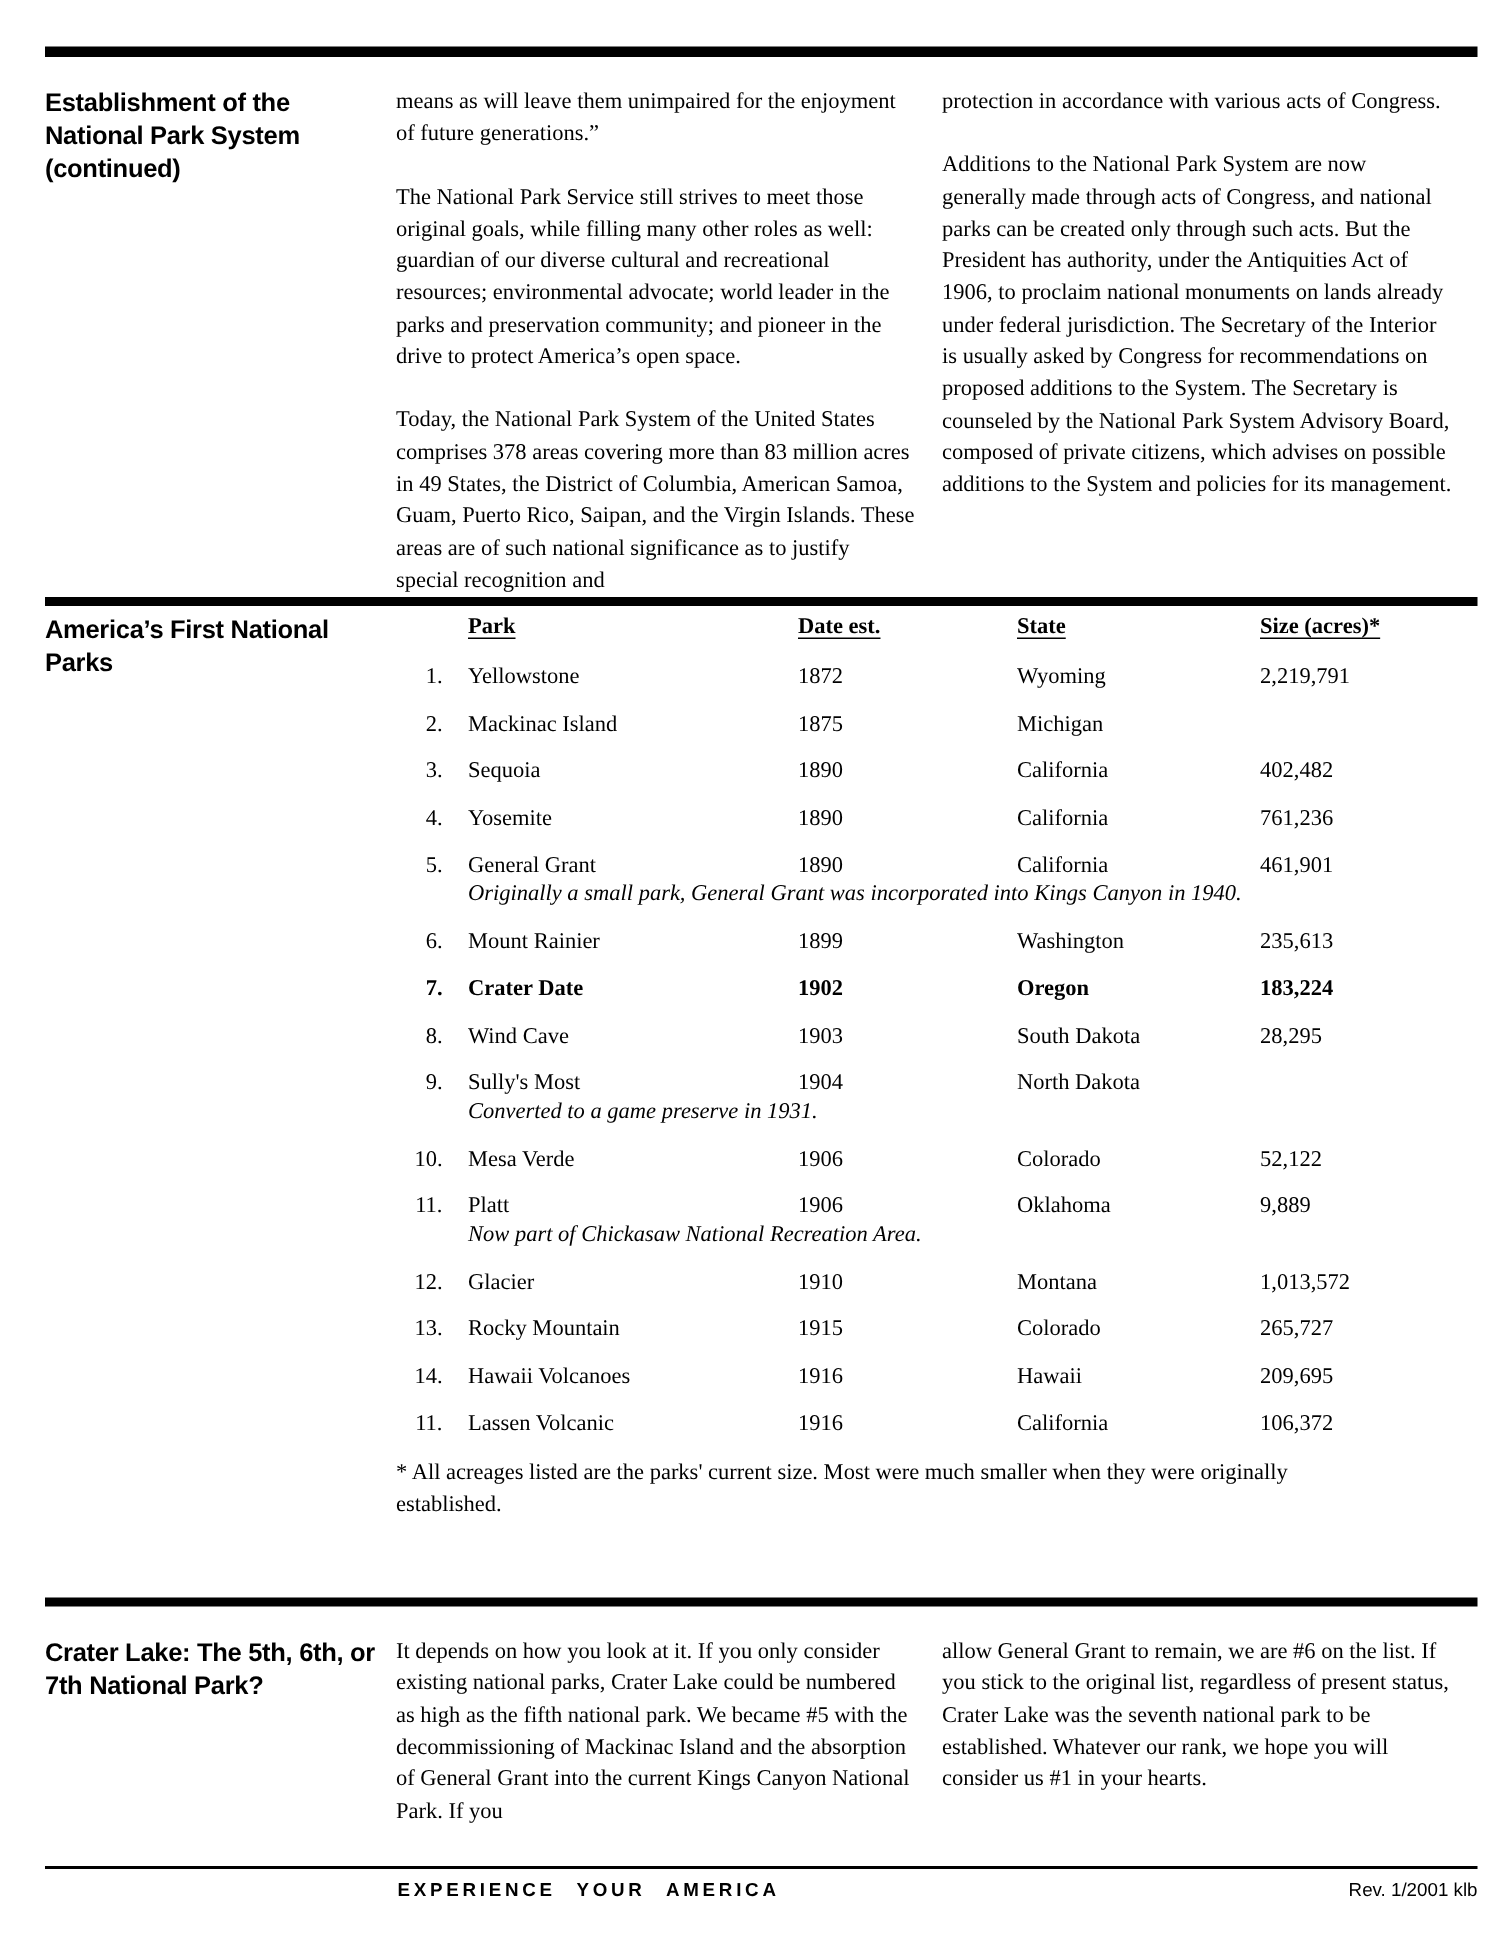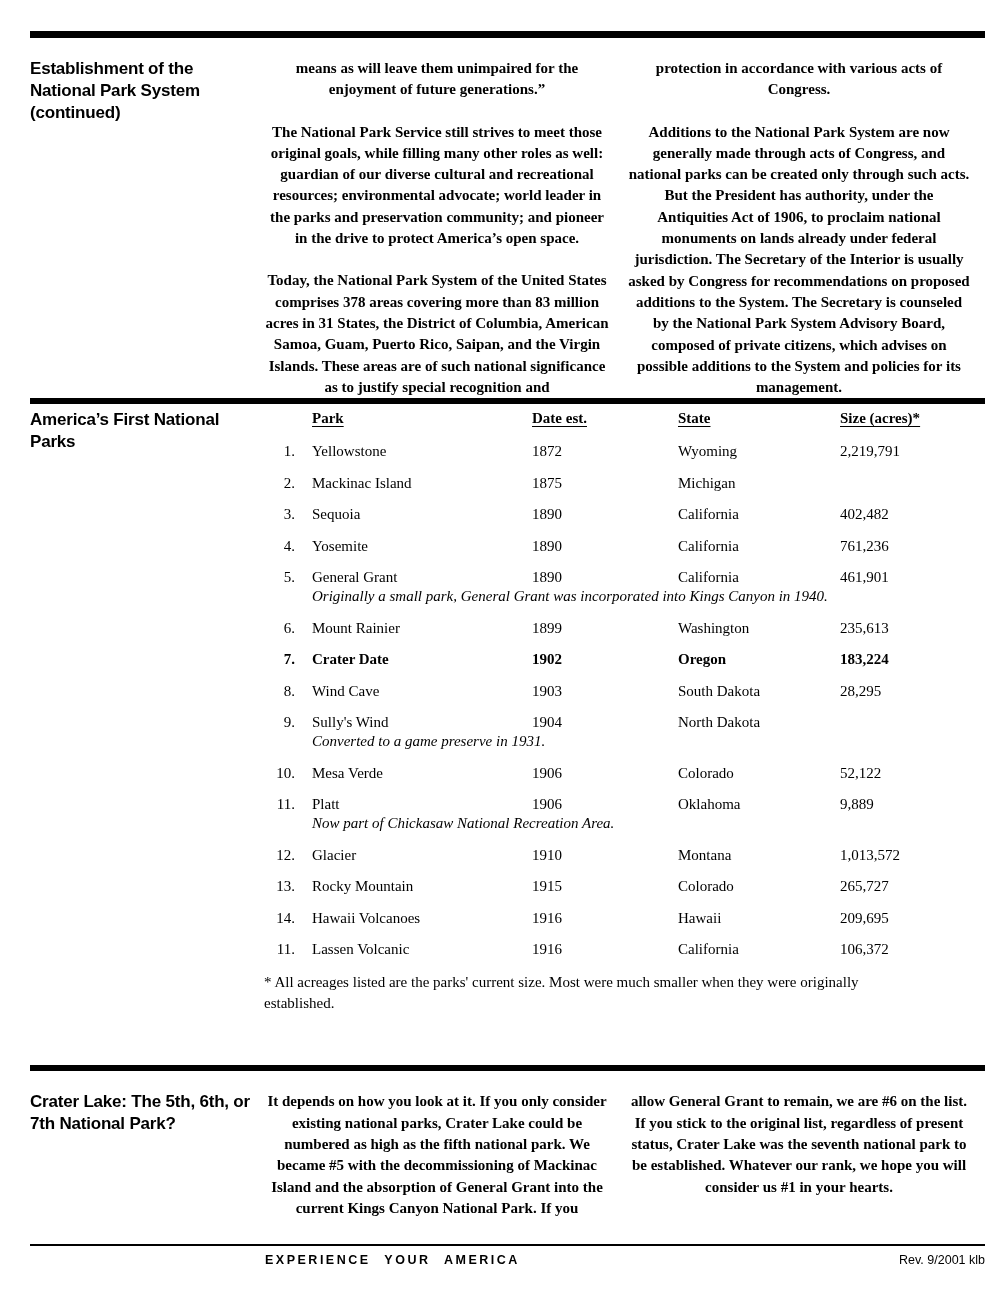--- a/index.html
+++ b/index.html
@@ -24,21 +24,21 @@
   .sec-head { grid-column: 1; padding-right: 10px; }
   h2 {
     font-family: "Liberation Sans", sans-serif;
     font-weight: bold;
     font-size: 17px;
     line-height: 22px;
     letter-spacing: -0.2px;
   }
   .colA { grid-column: 2; }
   .colB { grid-column: 4; padding-right: 15px; }
-  p.body-par { font-size: 15px; line-height: 21.3px; margin-bottom: 21px; text-align: center; font-weight: bold; }
+  p.body-par { font-size: 15px; line-height: 21.3px; margin-bottom: 21px; text-align: left; }
   p.body-par:last-child { margin-bottom: 0; }
 
   #sec-establishment { min-height: 352px; }
   #sec-crater { min-height: 173px; }
 
   
   #sec-parks {
     display: grid;
     grid-template-columns: 234px 1fr;
     min-height: 661px;
@@ -92,21 +92,21 @@
 <div class="sheet">
 
   <div class="bar"></div>
   <section class="sec" id="sec-establishment">
     <div class="sec-head">
       <h2>Establishment of the National Park System (continued)</h2>
     </div>
     <div class="colA">
         <p class="body-par">means as will leave them unimpaired for the enjoyment of future generations.”</p>
         <p class="body-par">The National Park Service still strives to meet those original goals, while filling many other roles as well: guardian of our diverse cultural and recreational resources; environmental advocate; world leader in the parks and preservation community; and pioneer in the drive to protect America’s open space.</p>
-        <p class="body-par">Today, the National Park System of the United States comprises 378 areas covering more than 83 million acres in 31 States, the District of Columbia, American Samoa, Guam, Puerto Rico, Saipan, and the Virgin Islands. These areas are of such national significance as to justify special recognition and</p>
+        <p class="body-par">Today, the National Park System of the United States comprises 378 areas covering more than 83 million acres in 49 States, the District of Columbia, American Samoa, Guam, Puerto Rico, Saipan, and the Virgin Islands. These areas are of such national significance as to justify special recognition and</p>
       </div>
     <div class="colB">
         <p class="body-par">protection in accordance with various acts of Congress.</p>
         <p class="body-par">Additions to the National Park System are now generally made through acts of Congress, and national parks can be created only through such acts. But the President has authority, under the Antiquities Act of 1906, to proclaim national monuments on lands already under federal jurisdiction. The Secretary of the Interior is usually asked by Congress for recommendations on proposed additions to the System. The Secretary is counseled by the National Park System Advisory Board, composed of private citizens, which advises on possible additions to the System and policies for its management.</p>
       </div>
   </section>
 
   <div class="bar thin"></div>
   <section id="sec-parks">
     <div class="sec-head">
@@ -181,21 +181,21 @@
           </div>
           <div class="trow">
             <div class="tcell col-num">8.</div>
             <div class="tcell col-park">Wind Cave</div>
             <div class="tcell col-date">1903</div>
             <div class="tcell col-state">South Dakota</div>
             <div class="tcell col-size">28,295</div>
           </div>
           <div class="trow">
             <div class="tcell col-num">9.</div>
-            <div class="tcell col-park">Sully's Wind</div>
+            <div class="tcell col-park">Sully's Most</div>
             <div class="tcell col-date">1904</div>
             <div class="tcell col-state">North Dakota</div>
             <div class="tcell col-size"></div>
             <div class="tnote">Converted to a game preserve in 1931.</div>
           </div>
           <div class="trow">
             <div class="tcell col-num">10.</div>
             <div class="tcell col-park">Mesa Verde</div>
             <div class="tcell col-date">1906</div>
             <div class="tcell col-state">Colorado</div>
@@ -251,16 +251,16 @@
         <p class="body-par">It depends on how you look at it. If you only consider existing national parks, Crater Lake could be numbered as high as the fifth national park. We became #5 with the decommissioning of Mackinac Island and the absorption of General Grant into the current Kings Canyon National Park. If you</p>
       </div>
     <div class="colB">
         <p class="body-par">allow General Grant to remain, we are #6 on the list. If you stick to the original list, regardless of present status, Crater Lake was the seventh national park to be established. Whatever our rank, we hope you will consider us #1 in your hearts.</p>
       </div>
   </section>
 
   <div class="footer-rule"></div>
   <div class="footer-line">
     <span class="tagline">EXPERIENCE YOUR AMERICA</span>
-    <span class="rev">Rev. 9/2001 klb</span>
+    <span class="rev">Rev. 1/2001 klb</span>
   </div>
 
 </div>
 
 </body></html>

